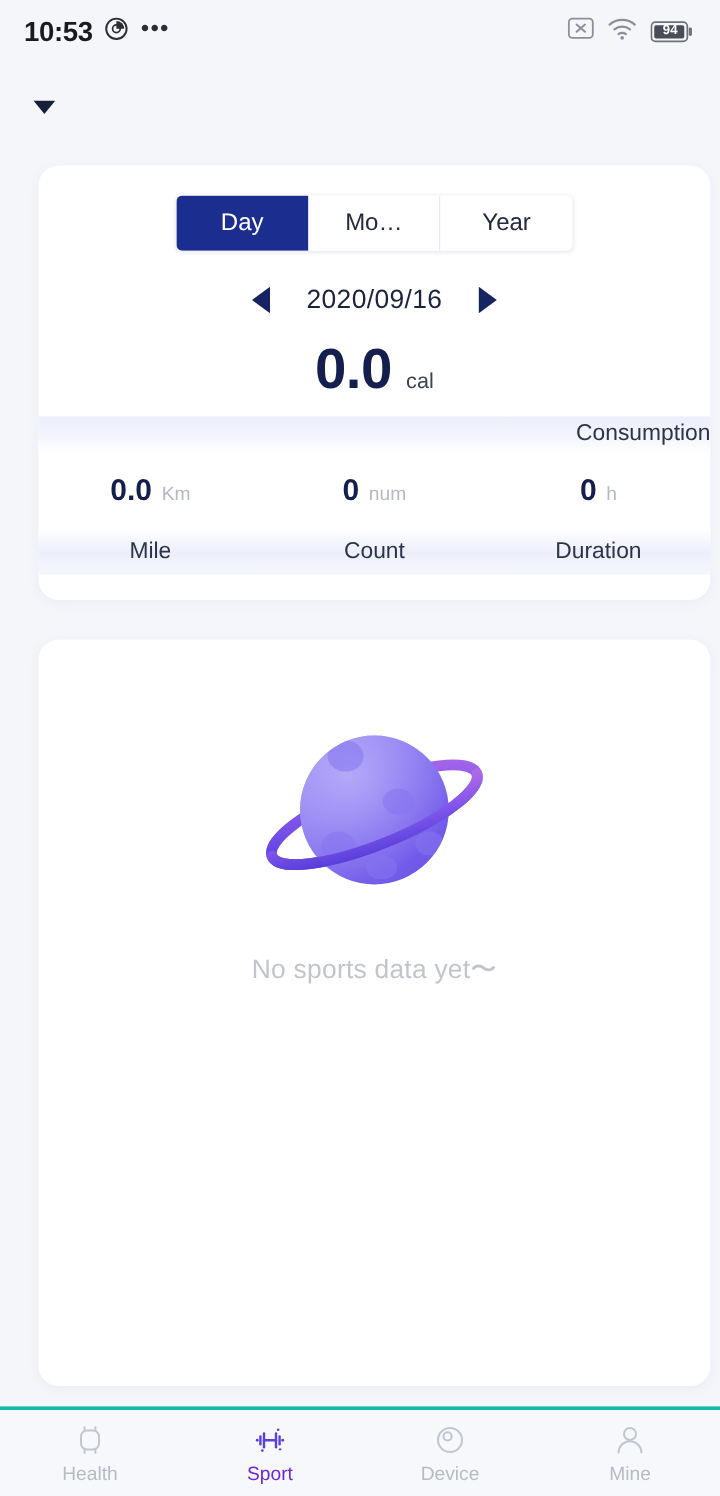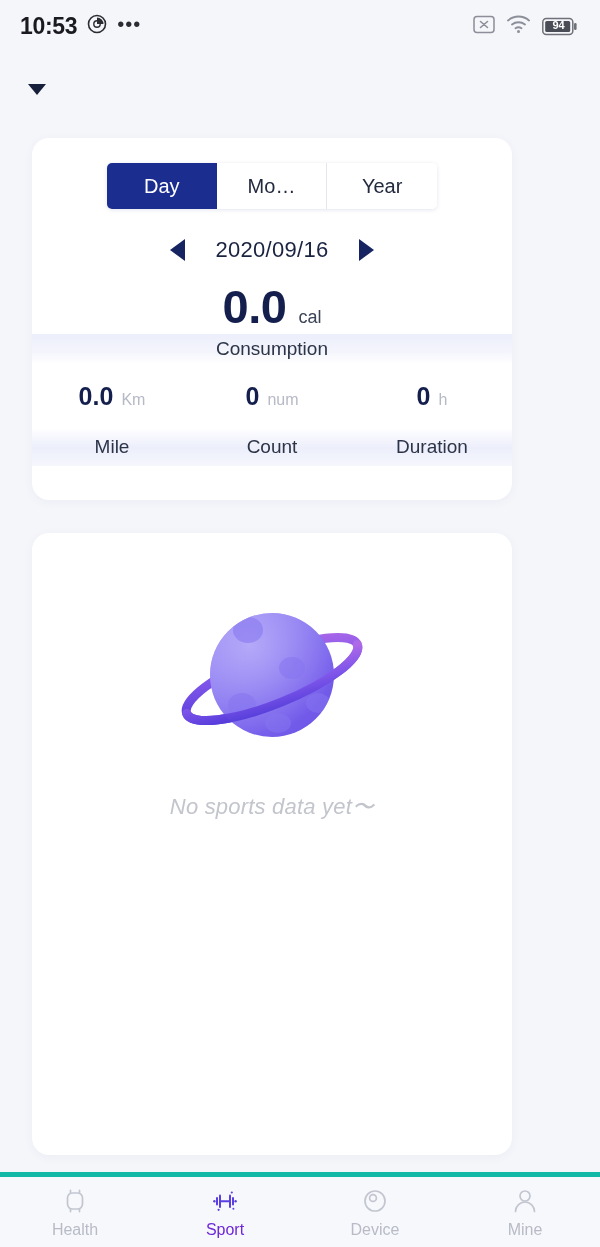--- a/index.html
+++ b/index.html
@@ -69,21 +69,21 @@
     border-left: 9px solid transparent;
     border-right: 9px solid transparent;
     border-top: 11px solid #17203a;
     margin-top: 4px;
   }
 
   
   .card {
     position: absolute;
     left: 32px;
-    width: 480px;
+    width: 560px;
     background: #ffffff;
     border-radius: 17px;
     box-shadow: 0 2px 10px rgba(80, 90, 150, 0.055);
   }
   #stats-card { top: 138px; height: 362px; }
   #empty-card { top: 533px; height: 622px; }
 
   
   .segmented {
     display: flex;
@@ -154,24 +154,25 @@
     color: #141f4d;
     letter-spacing: -0.5px;
   }
   .cal-unit {
     font-size: 18px;
     color: #3b4355;
   }
 
   
   .band {
+    margin-top: 13px;
     height: 30px;
     display: flex;
     align-items: center;
-    justify-content: center;
+    justify-content: flex-end;
     background: linear-gradient(to bottom, #eceefb 0%, #f3f4fc 55%, #ffffff 100%);
   }
   .band-text {
     font-size: 19px;
     color: #2c3448;
   }
 
   
   .stats-row {
     display: flex;
@@ -206,40 +207,39 @@
     font-size: 19px;
     color: #2c3448;
   }
 
   
   .empty-wrap {
     padding-top: 62px;
     display: flex;
     flex-direction: column;
     align-items: center;
-    font-style: italic;
   }
   .planet { display: block; }
   .empty-text {
     margin-top: 28px;
     font-size: 22px;
     color: #c3c5cc;
     letter-spacing: 0.2px;
   }
 
   
   .bottom-nav {
     position: absolute;
     left: 0; bottom: 0;
     width: 600px;
     height: 75px;
     background: #f7f8fc;
     display: flex;
     align-items: center;
-    border-top: 5px solid #14b8a6;
+    border-top: 3px solid #14b8a6;
   }
   .nav-item {
     flex: 1;
     display: flex;
     flex-direction: column;
     align-items: center;
     gap: 5px;
     cursor: pointer;
   }
   .nav-label {

